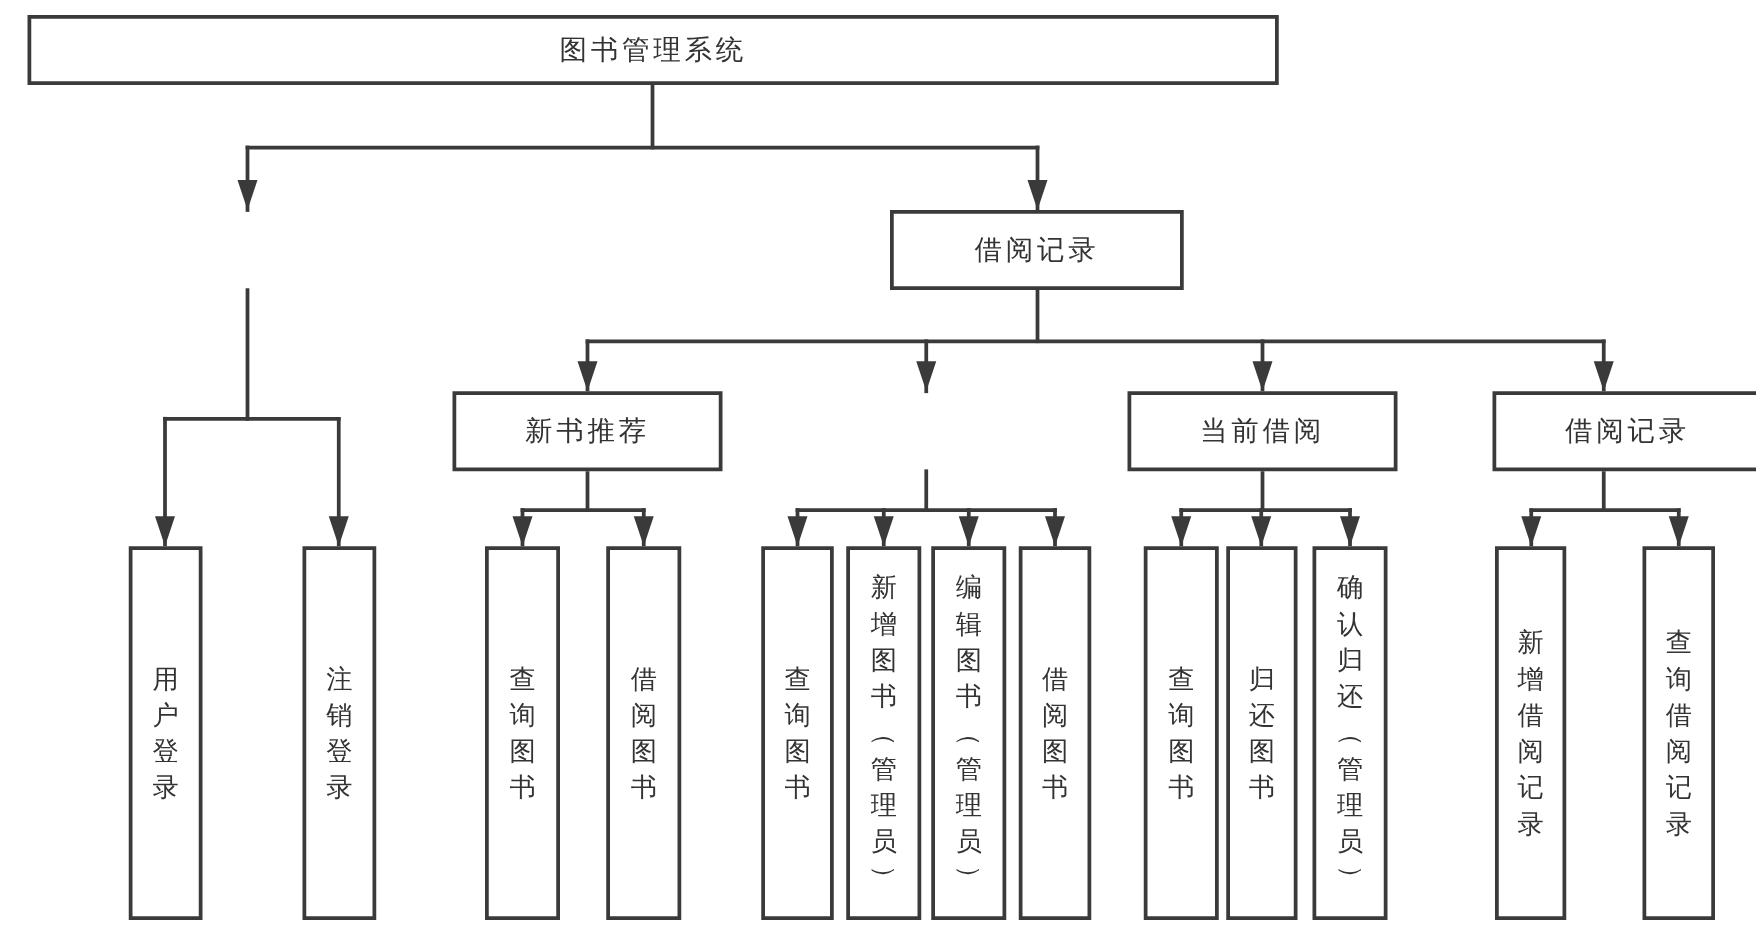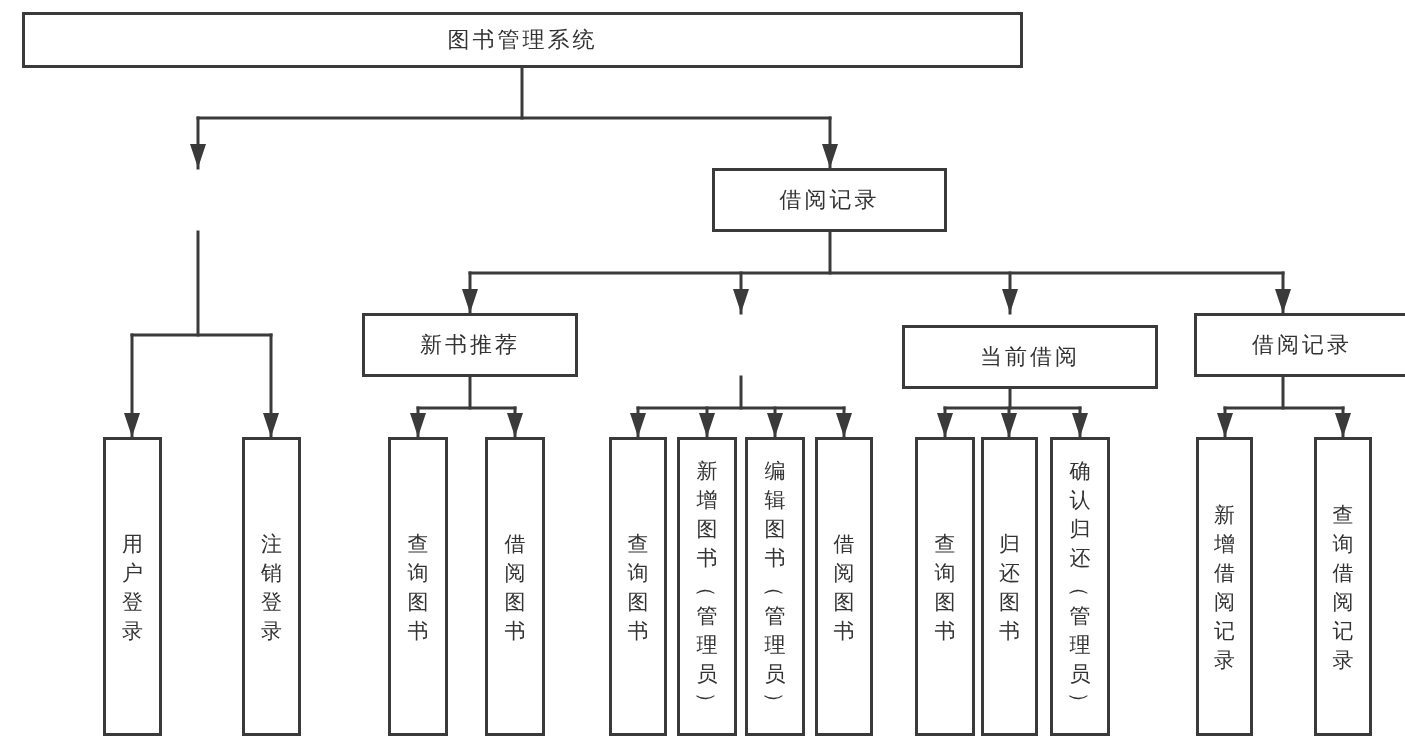--- a/index.html
+++ b/index.html
@@ -123,21 +123,21 @@
       <polyline points="1225,408 1343,408" fill="none" stroke="#3a3a3a" stroke-width="3" stroke-linecap="square"></polyline>
       <polyline points="1225,408 1225,437" fill="none" stroke="#3a3a3a" stroke-width="3" stroke-linecap="square"></polyline>
       <polygon points="1225,437 1217,413 1233,413" fill="#3a3a3a"></polygon>
       <polyline points="1343,408 1343,437" fill="none" stroke="#3a3a3a" stroke-width="3" stroke-linecap="square"></polyline>
       <polygon points="1343,437 1335,413 1351,413" fill="#3a3a3a"></polygon>
     </svg>
   <div id="node-layer">
       <div class="node horizontal" style="left: 22px; top: 12px; width: 1001px; height: 56px;">图书管理系统</div>
       <div class="node horizontal" style="left: 712px; top: 168px; width: 235px; height: 64px;">借阅记录</div>
       <div class="node horizontal" style="left: 362px; top: 313px; width: 216px; height: 64px; text-align: center;">新书推荐</div>
-      <div class="node horizontal" style="left: 902px; top: 325px; width: 256px; height: 64px;">当前借阅</div>
+      <div class="node horizontal" style="left: 902px; top: 313px; width: 216px; height: 64px;">当前借阅</div>
       <div class="node horizontal" style="left: 1175px; top: 313px; width: 216px; height: 64px; margin-left: 19px;">借阅记录</div>
       <div class="node vertical" style="left: 103px; top: 437px; width: 59px; height: 299px;">
         <span>用</span>
         <span>户</span>
         <span>登</span>
         <span>录</span>
       </div>
       <div class="node vertical" style="left: 242px; top: 437px; width: 59px; height: 299px;">
         <span>注</span>
         <span>销</span>

